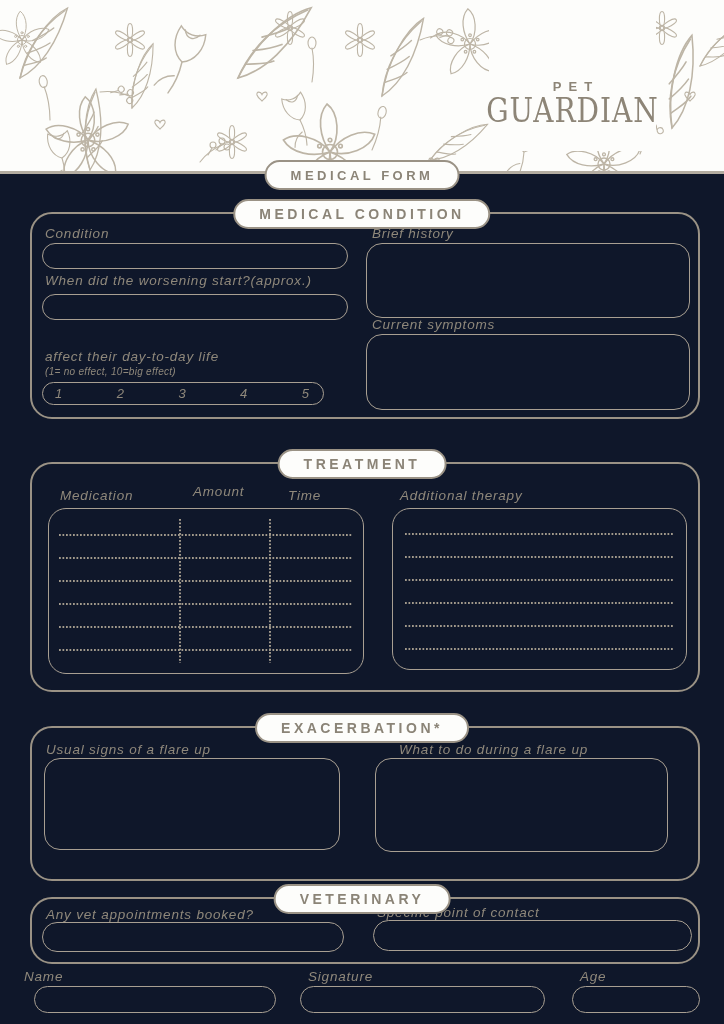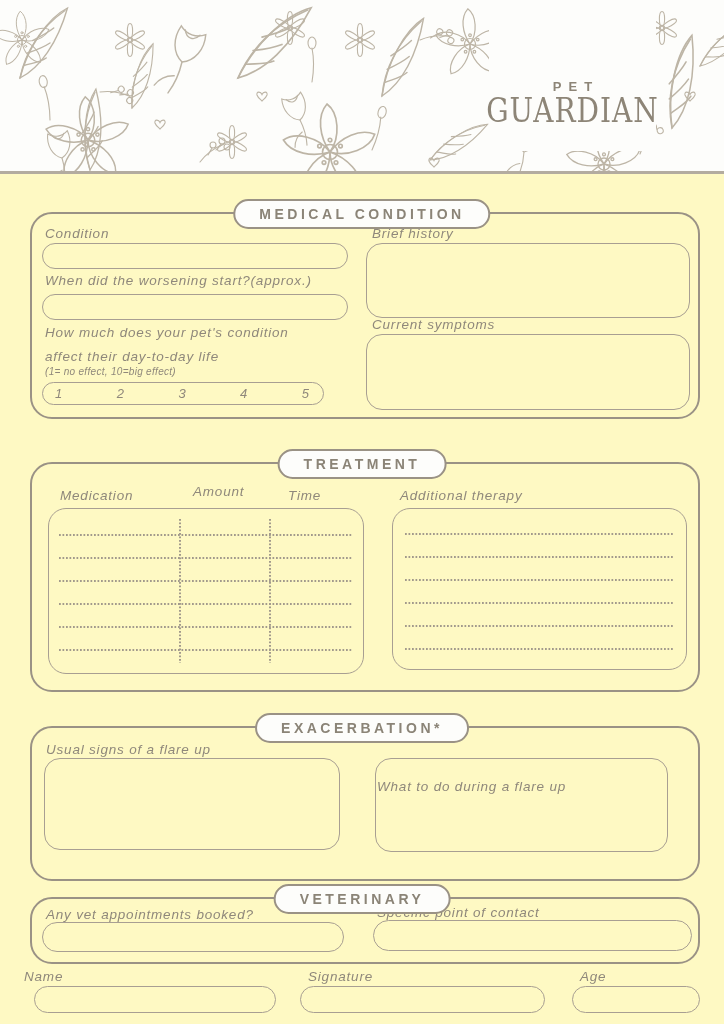--- a/index.html
+++ b/index.html
@@ -1,18 +1,18 @@
 <!DOCTYPE html>
 <html><head>
 <meta charset="utf-8">
 <style>
   html,body{margin:0;padding:0;background:#e9e7e2;}
   .page{
     position:relative;width:724px;height:1024px;margin:0 auto;
-    background:#fef9c3;overflow:hidden;
+    background:#0f172a;overflow:hidden;
     font-family:"Liberation Sans",sans-serif;color:#8b8477;
   }
   
   .header{position:absolute;left:0;top:0;width:724px;height:171px;border-bottom:3px solid #b3aca0;background:#fdfdfb;}
   .header svg{display:block;}
   .logo{position:absolute;left:489px;top:0;width:167px;height:151px;background:#fdfdfb;
         display:flex;flex-direction:column;align-items:center;justify-content:flex-end;padding-bottom:26px;box-sizing:border-box;}
   .logo-pet{font-size:13px;font-weight:600;letter-spacing:7px;text-indent:7px;color:#8d8577;margin-bottom:3px;}
   .logo-guardian{font-family:"DejaVu Serif","Liberation Serif",serif;font-size:28px;line-height:1;color:#8d8577;
         letter-spacing:1px;transform:scaleY(1.18);}
@@ -135,31 +135,31 @@
       <use href="#budstem" transform="translate(312,82)"></use>
       <use href="#budstem" transform="translate(372,150) rotate(15)"></use>
       <use href="#budstem" transform="translate(50,120) rotate(-10)"></use>
     </svg>
     <div class="logo">
       <div class="logo-pet">PET</div>
       <div class="logo-guardian">GUARDIAN</div>
     </div>
   </div>
 
+  <div class="pill small" style="top:160px;">MEDICAL FORM</div>
 
   <div class="pill" style="top:199px;">MEDICAL CONDITION</div>
   <div class="sectionbox" style="left:30px;top:212px;width:666px;height:203px;"></div>
 
   <div class="lbl" style="left:45px;top:226px;">Condition</div>
   <input class="field" style="left: 42px; top: 243px; width: 306px; height: 26px;" type="text">
 
   <div class="lbl" style="left:45px;top:273px;">When did the worsening start?(approx.)</div>
   <input class="field" style="left: 42px; top: 294px; width: 306px; height: 26px;" type="text">
 
-  <div class="lbl" style="left:45px;top:325px;">How much does your pet's condition</div>
   <div class="lbl" style="left:45px;top:349px;">affect their day-to-day life</div>
   <div class="lbl tiny" style="left:45px;top:366px;">(1= no effect, 10=big effect)</div>
 
   <div class="scalebox" style="left:42px;top:382px;width:282px;height:23px;">
     <span>1</span>
     <span>2</span>
     <span>3</span>
     <span>4</span>
     <span>5</span>
   </div>
@@ -197,21 +197,21 @@
     <div class="dh" style="left:12px;top:116px;width:269px;"></div>
     <div class="dh" style="left:12px;top:139px;width:269px;"></div>
   </div>
 
   <div class="pill" style="top:713px;">EXACERBATION*</div>
   <div class="sectionbox" style="left:30px;top:726px;width:666px;height:151px;"></div>
 
   <div class="lbl" style="left:46px;top:742px;">Usual signs of a flare up</div>
   <textarea class="field" style="left: 44px; top: 758px; width: 296px; height: 92px;"></textarea>
 
-  <div class="lbl" style="left:377px;top:742px;margin-top:37px;">What to do during a flare up</div>
+  <div class="lbl" style="left:399px;top:742px;">What to do during a flare up</div>
   <textarea class="field" style="left: 375px; top: 758px; width: 293px; height: 94px;"></textarea>
 
 
   <div class="pill" style="top:884px;">VETERINARY</div>
   <div class="sectionbox" style="left:30px;top:897px;width:666px;height:63px;"></div>
 
   <div class="lbl" style="left:46px;top:907px;">Any vet appointments booked?</div>
   <input class="field" style="left: 42px; top: 922px; width: 302px; height: 30px; border-radius: 16px;" type="text">
 
   <div class="lbl" style="left:377px;top:905px;">Specific point of contact</div>

